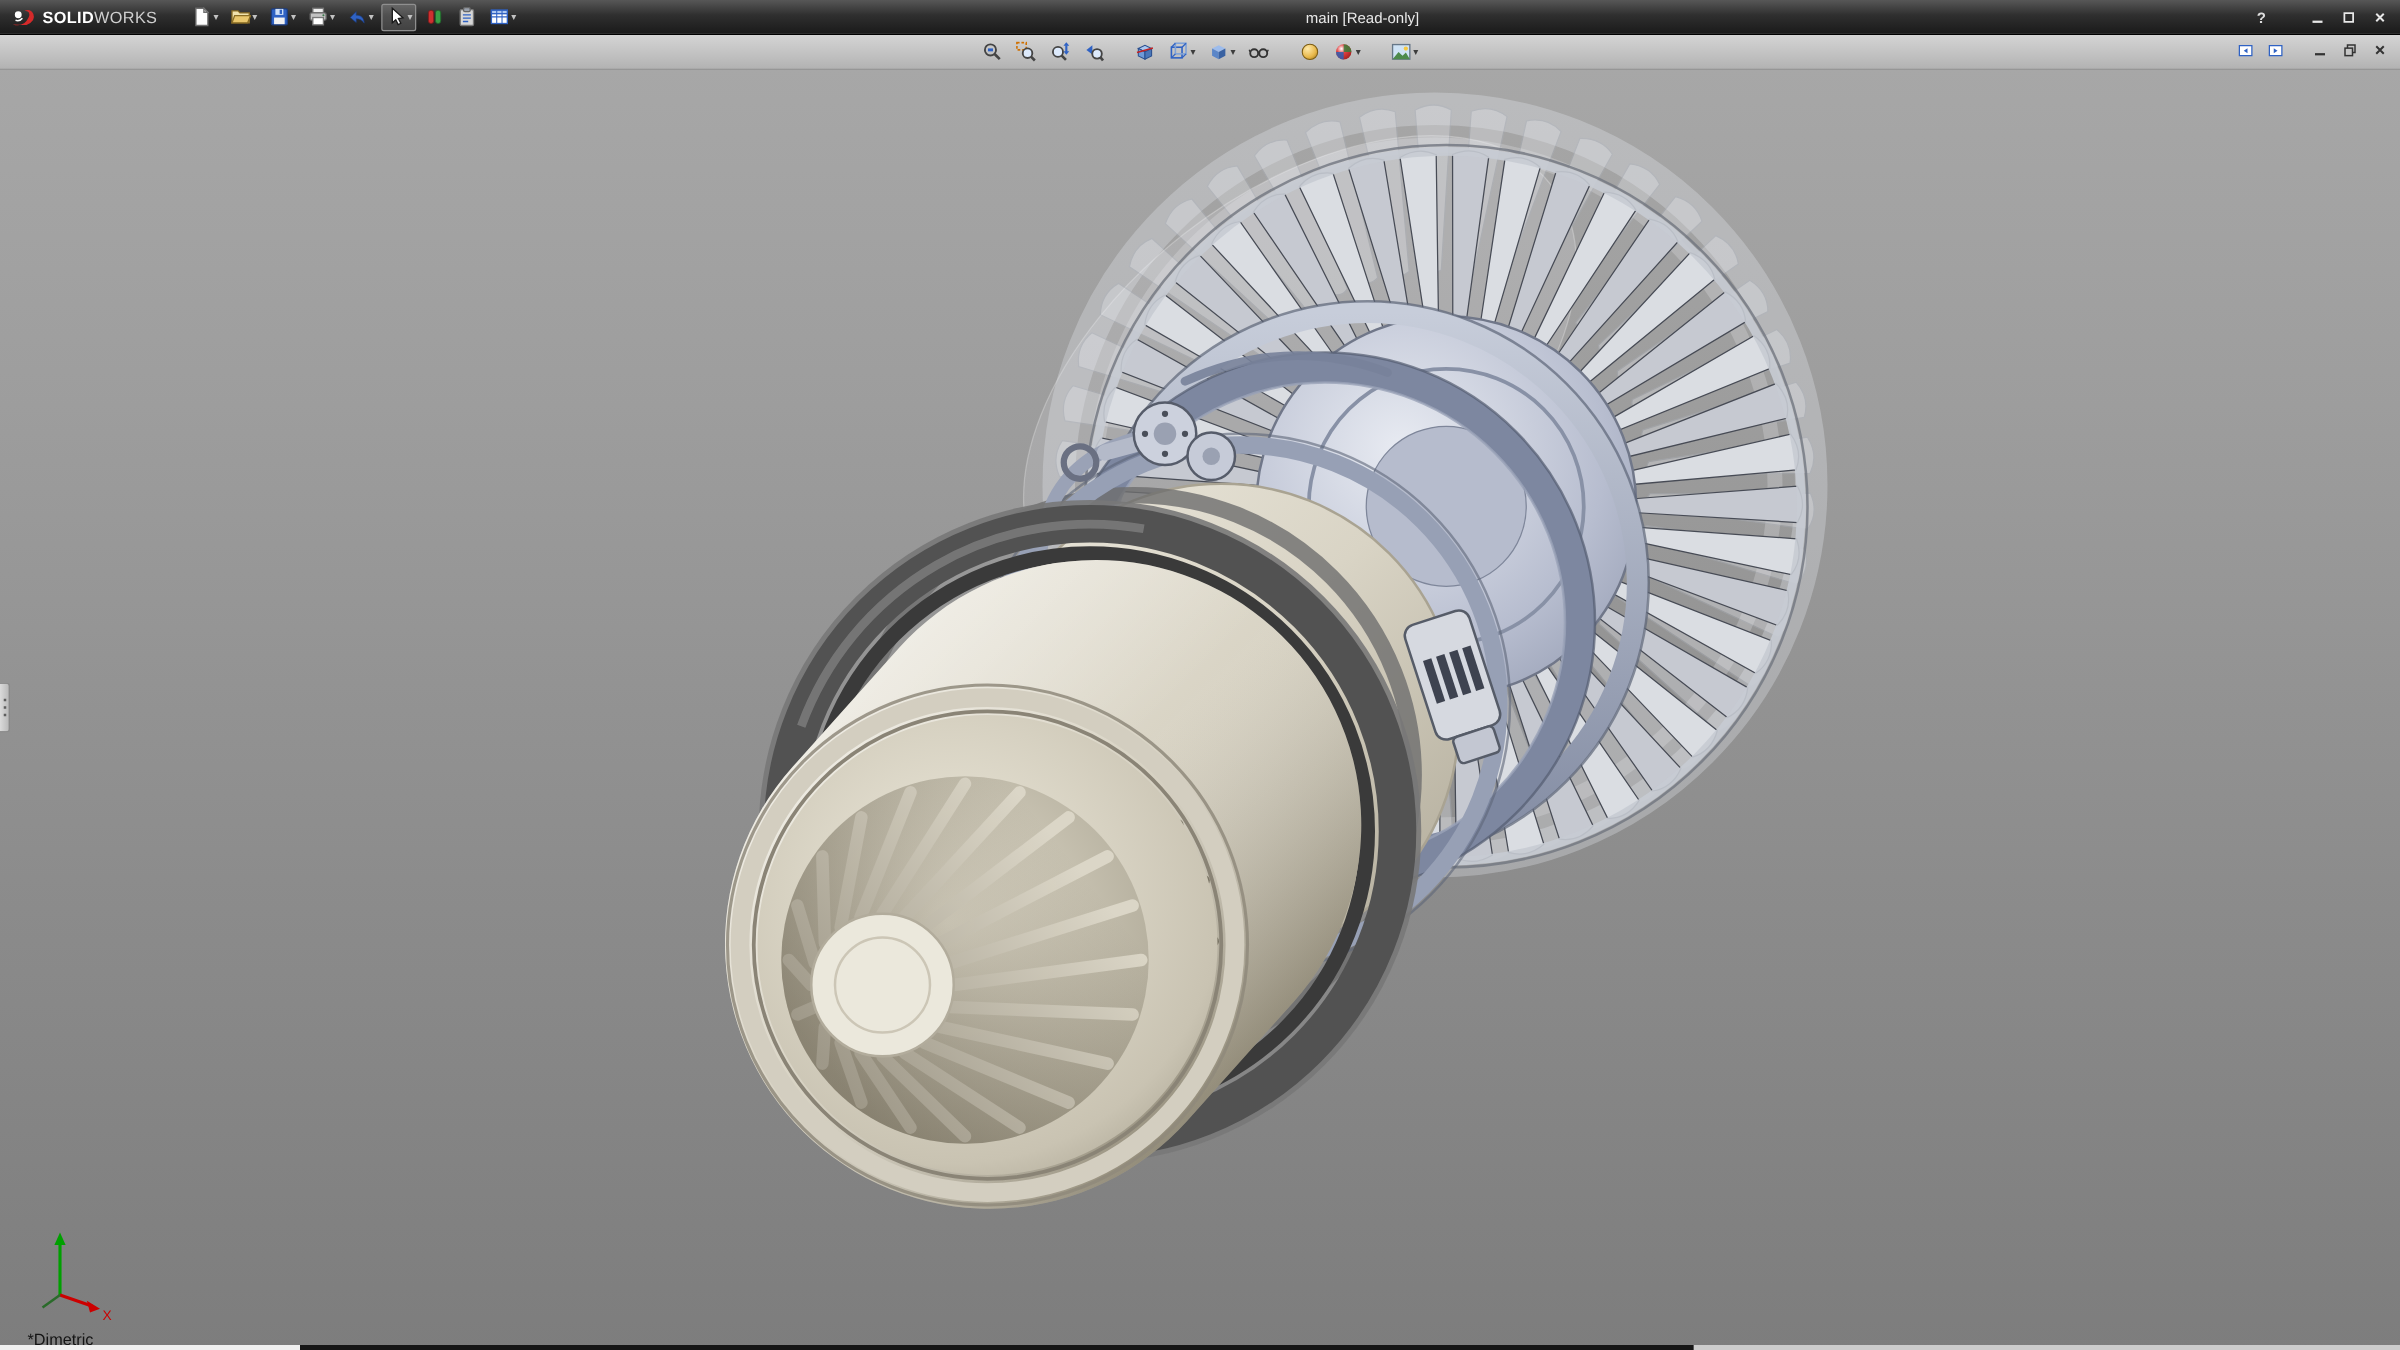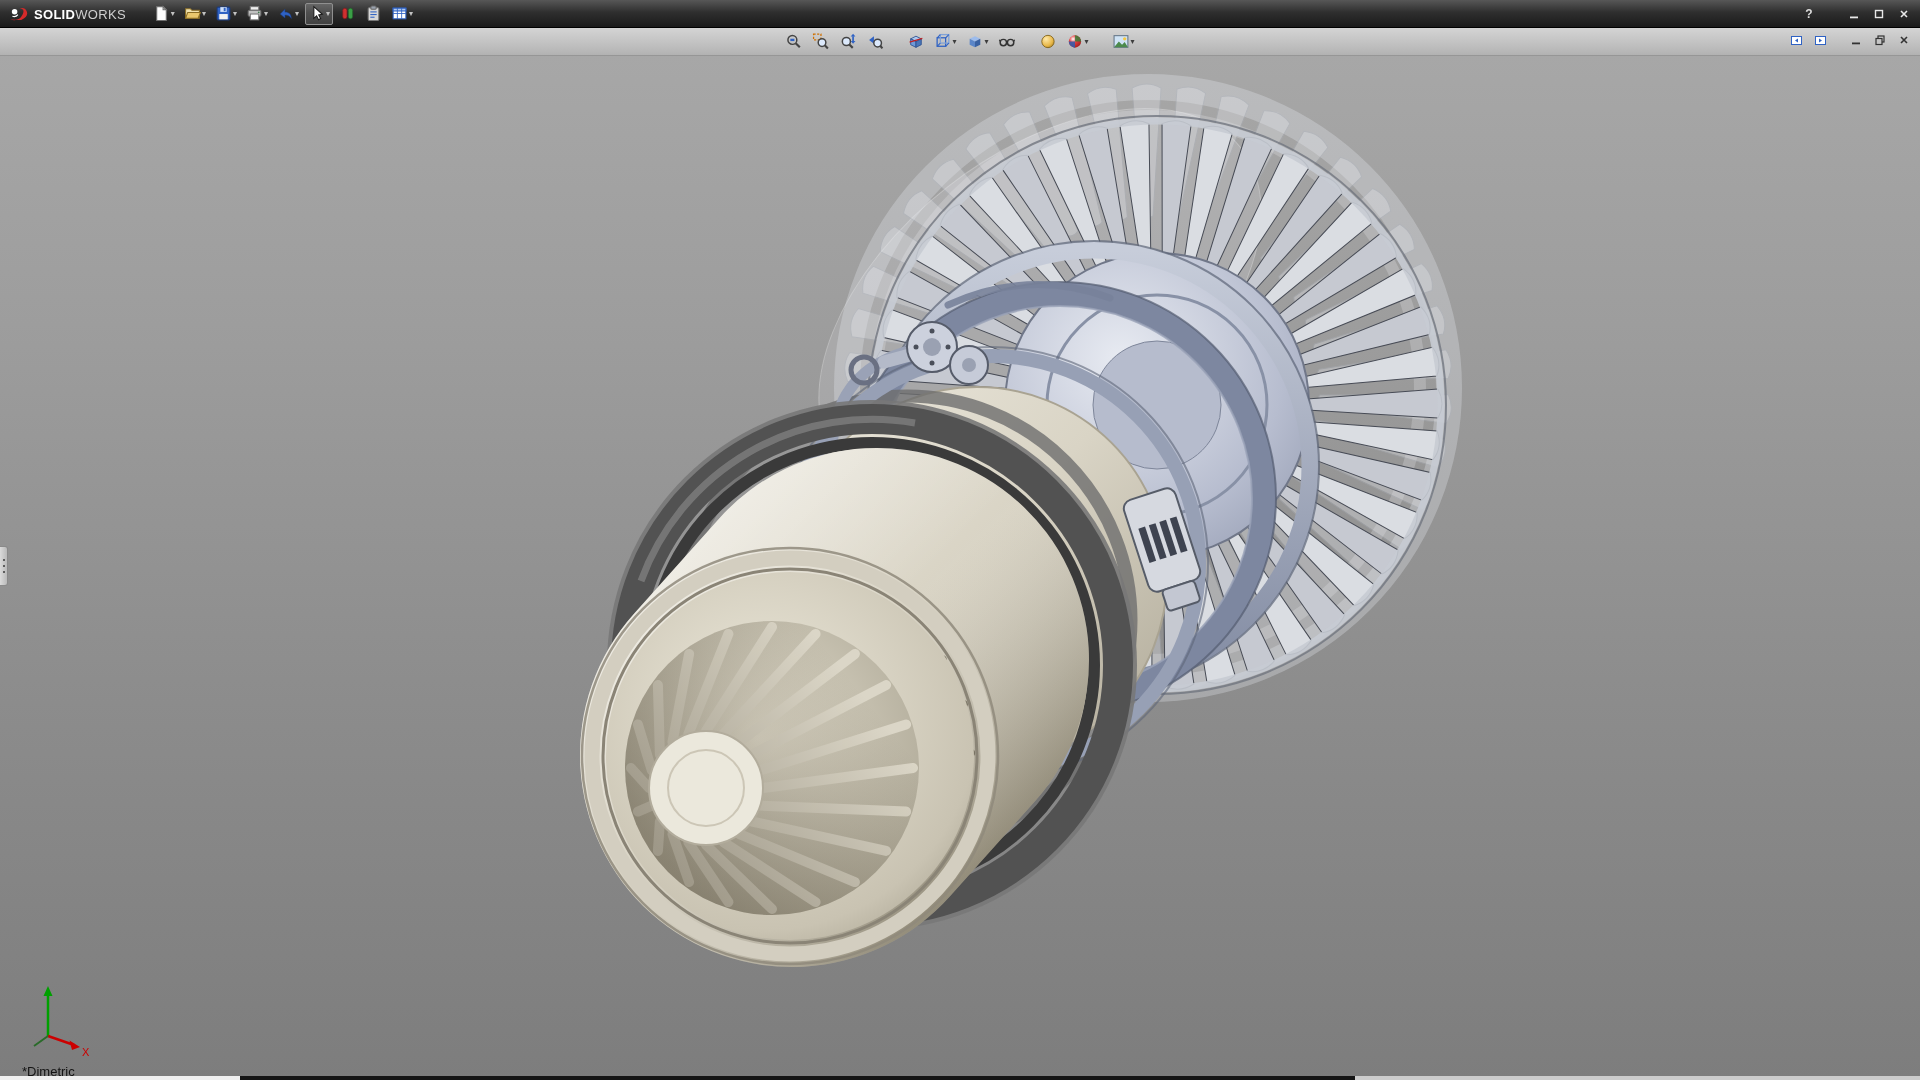--- a/index.html
+++ b/index.html
@@ -127,20 +127,21 @@
         <rect x="2" y="3" width="12" height="10" fill="#ffffff" stroke="#2f62c4"></rect>
         <rect x="2" y="3" width="12" height="2.6" fill="#aec8f0" stroke="#2f62c4"></rect>
         <line x1="6" y1="3" x2="6" y2="13" stroke="#2f62c4" stroke-width=".8"></line>
         <line x1="10" y1="3" x2="10" y2="13" stroke="#2f62c4" stroke-width=".8"></line>
         <line x1="2" y1="8" x2="14" y2="8" stroke="#2f62c4" stroke-width=".8"></line>
       </svg>
       <span class="dd">▾</span>
     </div>
   </div>
 
+  <div class="window-title">main [Read-only]</div>
 
   <div class="win-controls">
     <div class="help-btn">?</div>
     <div class="wc">
       <svg width="12" height="12" viewBox="0 0 12 12">
           <rect x="2" y="8.5" width="8" height="1.8" fill="#e8e8e8"></rect>
         </svg>
     </div>
     <div class="wc">
       <svg width="12" height="12" viewBox="0 0 12 12">

